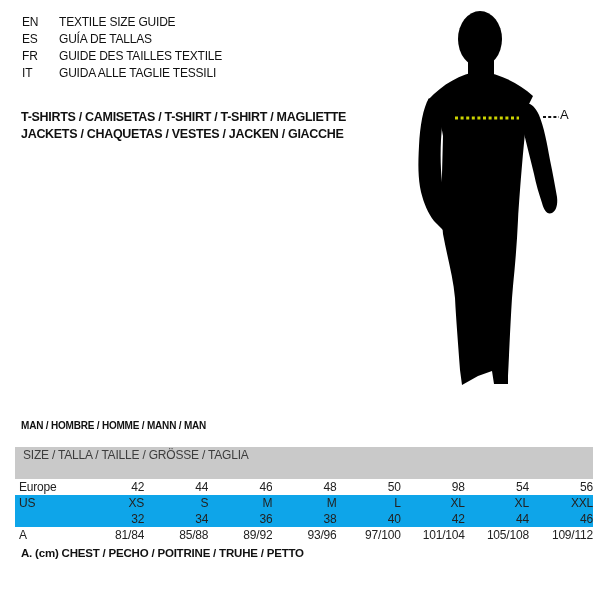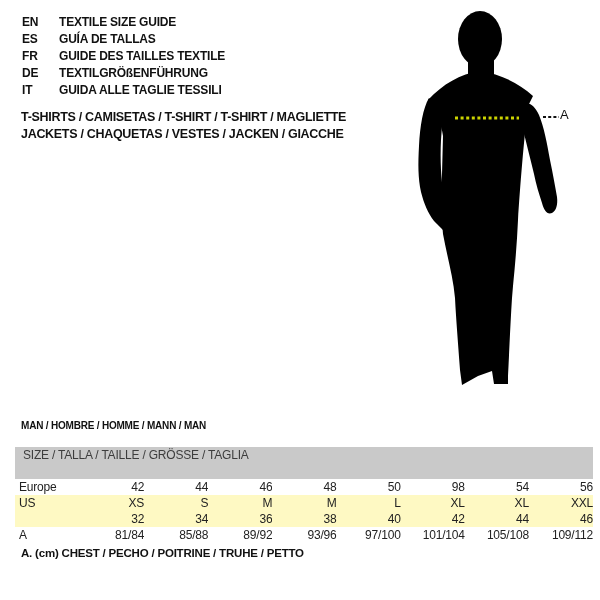--- a/index.html
+++ b/index.html
@@ -9,21 +9,21 @@
     font-family: "Liberation Sans", sans-serif;
     color: #111;
     position: relative;
     overflow: hidden;
   }
 
   
   .lang-list { position: absolute; left: 22px; top: 13px; }
   .lang-row {
     display: flex; height: 17px; align-items: center;
-    font-weight: bold; font-size: 12px; letter-spacing: -0.2px;
+    font-weight: normal; font-size: 12px; letter-spacing: -0.2px;
   }
   .lang-code { width: 37px; flex: none; }
 
   
   .categories {
     position: absolute; left: 21px; top: 109px;
     font-weight: bold; font-size: 12.5px; line-height: 17px;
     letter-spacing: -0.3px; white-space: nowrap;
   }
 
@@ -51,21 +51,21 @@
   }
   table.size-table {
     border-collapse: collapse; width: 100%; table-layout: fixed;
     font-size: 12px; color: #222;
   }
   table.size-table td {
     height: 16px; padding: 0; text-align: right;
     letter-spacing: -0.2px; overflow: hidden; white-space: nowrap;
   }
   table.size-table td.rowlabel { text-align: left; padding-left: 4px; }
-  tr.alt { background: #fef9c3; margin-left: 21px; }
+  tr.alt { background: #0ea5e9; margin-left: 21px; }
 
   
   .footnote {
     position: absolute; left: 21px; top: 547px;
     font-weight: bold; font-size: 11.5px; letter-spacing: -0.2px;
     white-space: nowrap;
   }
 </style>
 </head>
 <body>
@@ -75,24 +75,20 @@
     <span class="lang-code">EN</span>
     <span class="lang-label">TEXTILE SIZE GUIDE</span>
   </div>
   <div class="lang-row">
     <span class="lang-code">ES</span>
     <span class="lang-label">GUÍA DE TALLAS</span>
   </div>
   <div class="lang-row">
     <span class="lang-code">FR</span>
     <span class="lang-label">GUIDE DES TAILLES TEXTILE</span>
-  </div>
-  <div class="lang-row">
-    <span class="lang-code">DE</span>
-    <span class="lang-label">TEXTILGRÖßENFÜHRUNG</span>
   </div>
   <div class="lang-row">
     <span class="lang-code">IT</span>
     <span class="lang-label">GUIDA ALLE TAGLIE TESSILI</span>
   </div>
 </div>
 
 <div class="categories">
   <div>T-SHIRTS / CAMISETAS / T-SHIRT / T-SHIRT / MAGLIETTE</div>
   <div>JACKETS / CHAQUETAS / VESTES / JACKEN / GIACCHE</div>

